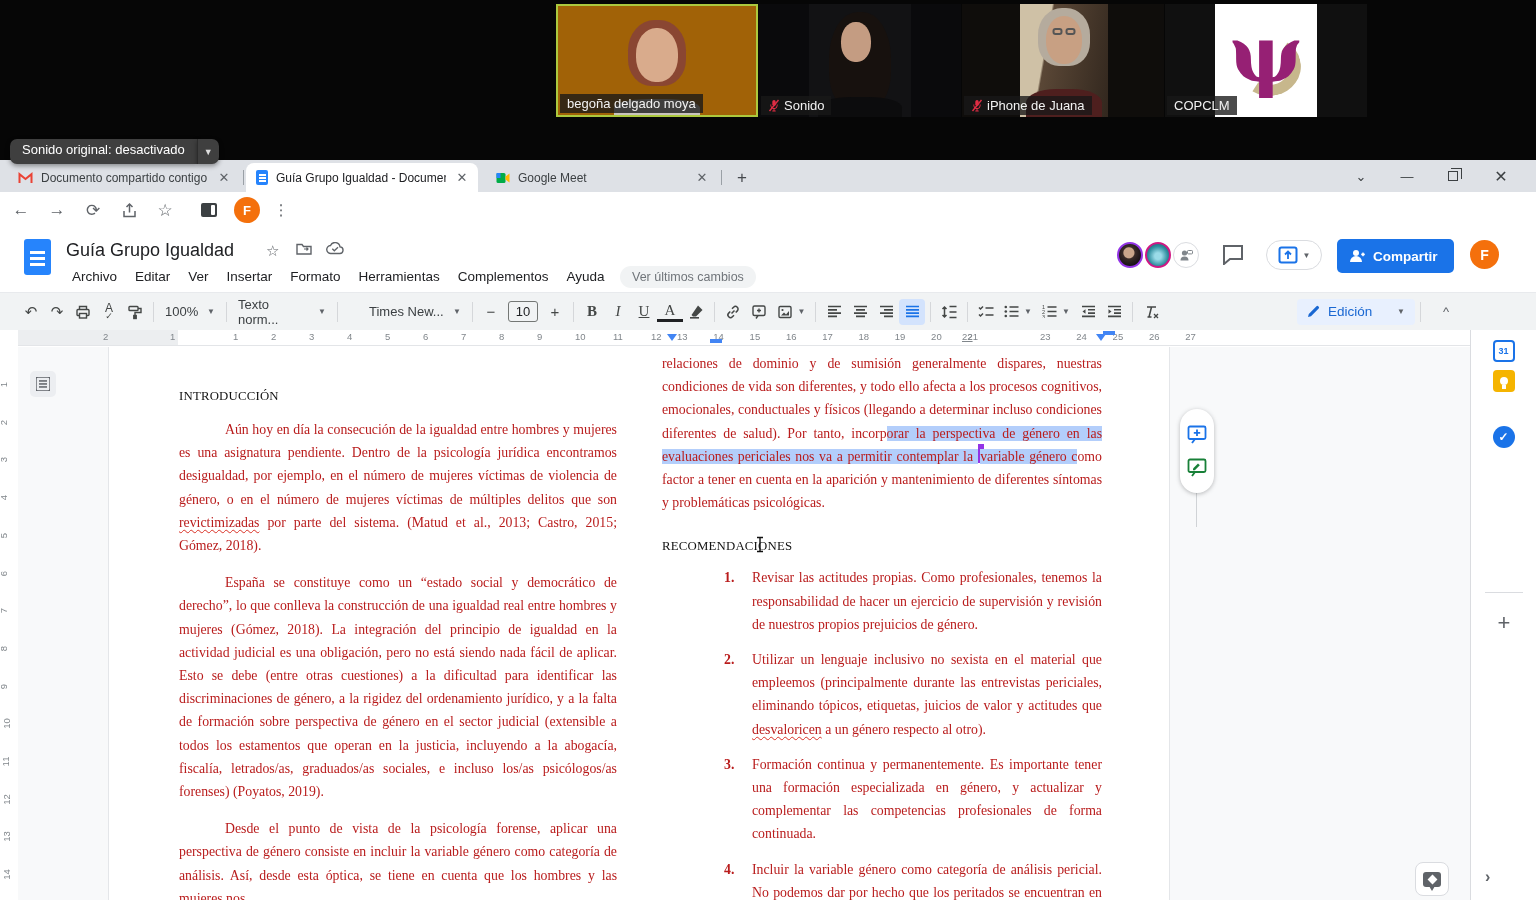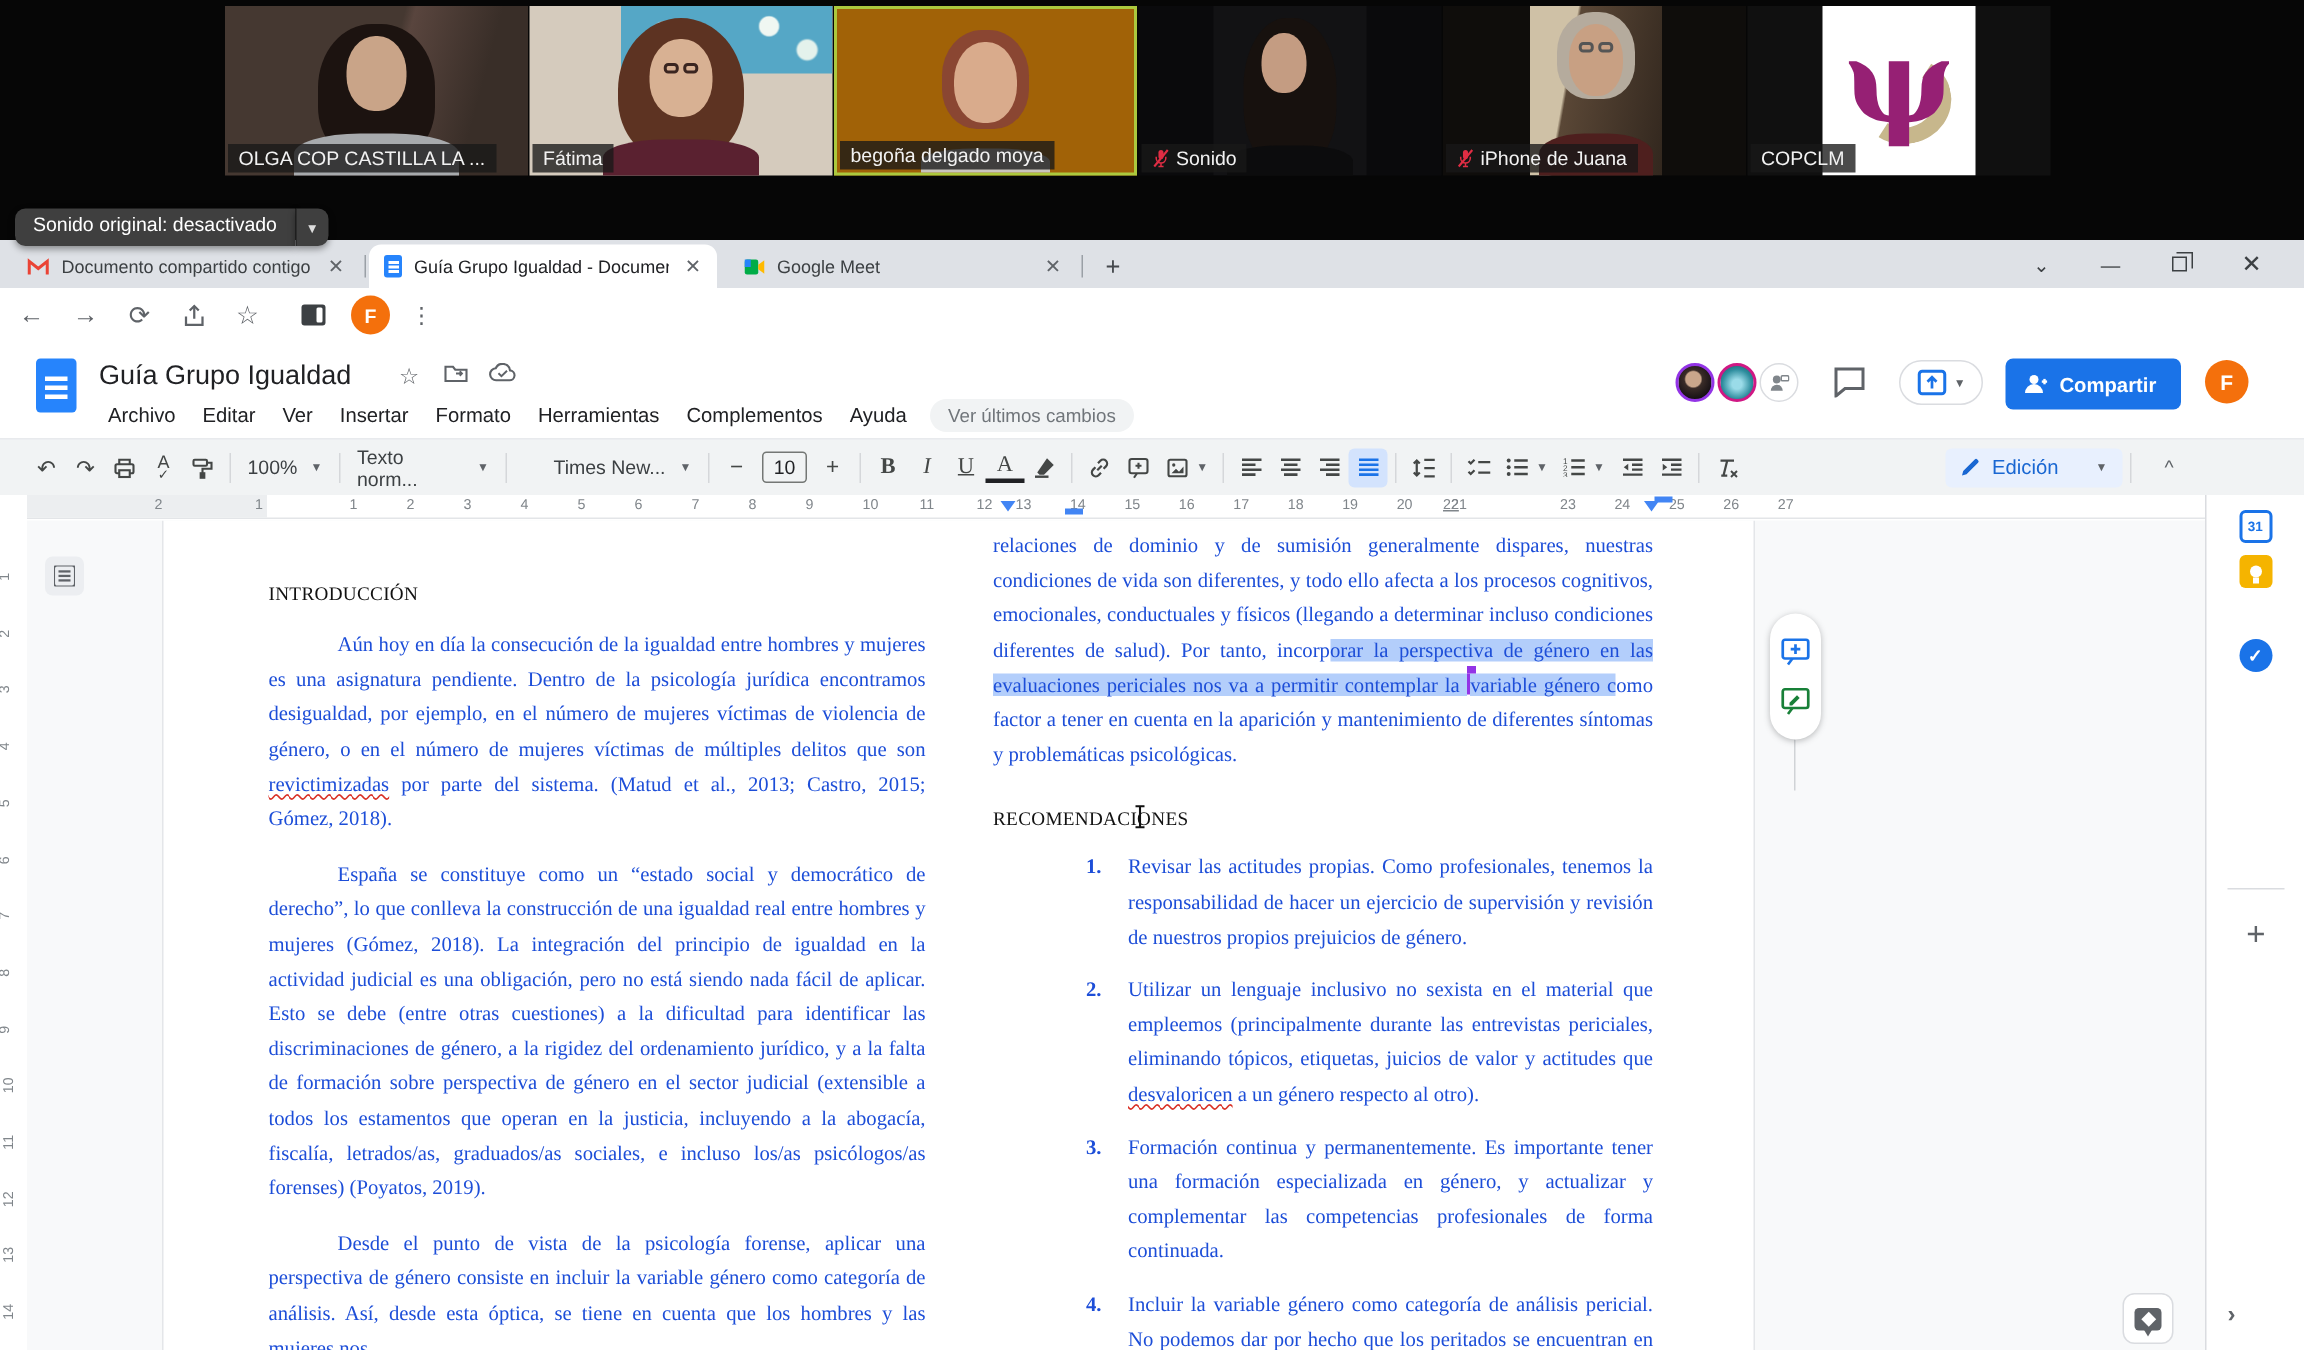--- a/index.html
+++ b/index.html
@@ -130,21 +130,21 @@
   .rbar { width:12px; height:4px; background:#4285f4; }
   #vruler { position:absolute; left:0; top:347px; width:18px; height:553px; background:#fff; }
   #vruler span { position:absolute; left:1px; font-size:9.5px; color:#80868b; transform:rotate(-90deg); }
 
   
   #canvas { position:absolute; left:18px; top:347px; width:1452px; height:553px; background:#f8f9fa; overflow:hidden; }
   #page { position:absolute; left:90px; top:0; width:1062px; height:553px; background:#fff;
           border-left:1px solid #e4e6e9; border-right:1px solid #e4e6e9; }
   #outlineico { position:absolute; left:12px; top:24px; width:26px; height:26px; border-radius:5px; background:#eceef1;
                 display:flex; align-items:center; justify-content:center; }
-  .doctext { font-family:"Liberation Serif", serif; font-size:13.8px; line-height:23.2px; color:#1d4ed8;
+  .doctext { font-family:"Liberation Serif", serif; font-size:13.8px; line-height:23.2px; color:#b91c1c;
              text-align:justify; }
   #col1 { position:absolute; left:70px; top:18px; width:438px; }
   #col2 { position:absolute; left:553px; top:5px; width:440px; }
   #doc-title { font-family:"Liberation Serif", serif; font-size:17.5px; font-weight:bold; color:#000; }
   .dochead { font-family:"Liberation Serif", serif; font-size:12.8px; color:#121212; letter-spacing:.2px; }
   .para { margin-top:14px; }
   .indent { text-indent:46px; }
   .squig { text-decoration:underline wavy #d93025 1px; text-underline-offset:2px; }
   .sel { background:#b3cefb; }
   .caret-magenta { display:inline-block; width:2.5px; height:15px; background:#b80672; vertical-align:-2px; position:relative; }
@@ -196,46 +196,21 @@
 
   svg { display:block; }
 </style>
 </head>
 <body>
 
 <div id="app">
 
   <div id="zoomstrip">
 
-    <div class="tile t1">
-      <div class="person">
-        <div class="hair" style="width:78px;height:92px;top:12px;background:#1c1310;"></div>
-        <div class="face" style="width:40px;height:50px;top:20px;background:#c9a488;"></div>
-        <div class="torso" style="width:110px;height:34px;bottom:-6px;background:#a7aaad;"></div>
-      </div>
-      <div class="vlabel">
-        <span>OLGA COP CASTILLA LA ...</span>
-      </div>
-    </div>
-
-    <div class="tile t2">
-      <div class="painting"></div>
-      <div class="person">
-        <div class="hair" style="width:84px;height:96px;top:8px;background:#5d3322;border-radius:50% 50% 44% 44%;"></div>
-        <div class="face" style="width:42px;height:52px;top:22px;background:#d8b193;"></div>
-        <div class="glasses" style="top:38px;">
-            <i></i>
-            <i></i>
-          </div>
-        <div class="torso" style="width:104px;height:30px;bottom:-6px;background:#5a2130;"></div>
-      </div>
-      <div class="vlabel">
-        <span>Fátima</span>
-      </div>
-    </div>
+
 
     <div class="tile t3">
       <div class="person">
         <div class="hair" style="width:58px;height:66px;top:14px;background:#8a4632;"></div>
         <div class="face" style="width:42px;height:54px;top:22px;background:#d9ab8c;"></div>
         <div class="torso" style="width:86px;height:22px;bottom:-6px;background:#c9c4bd;"></div>
       </div>
       <div class="vlabel">
         <span>begoña delgado moya</span>
       </div>

